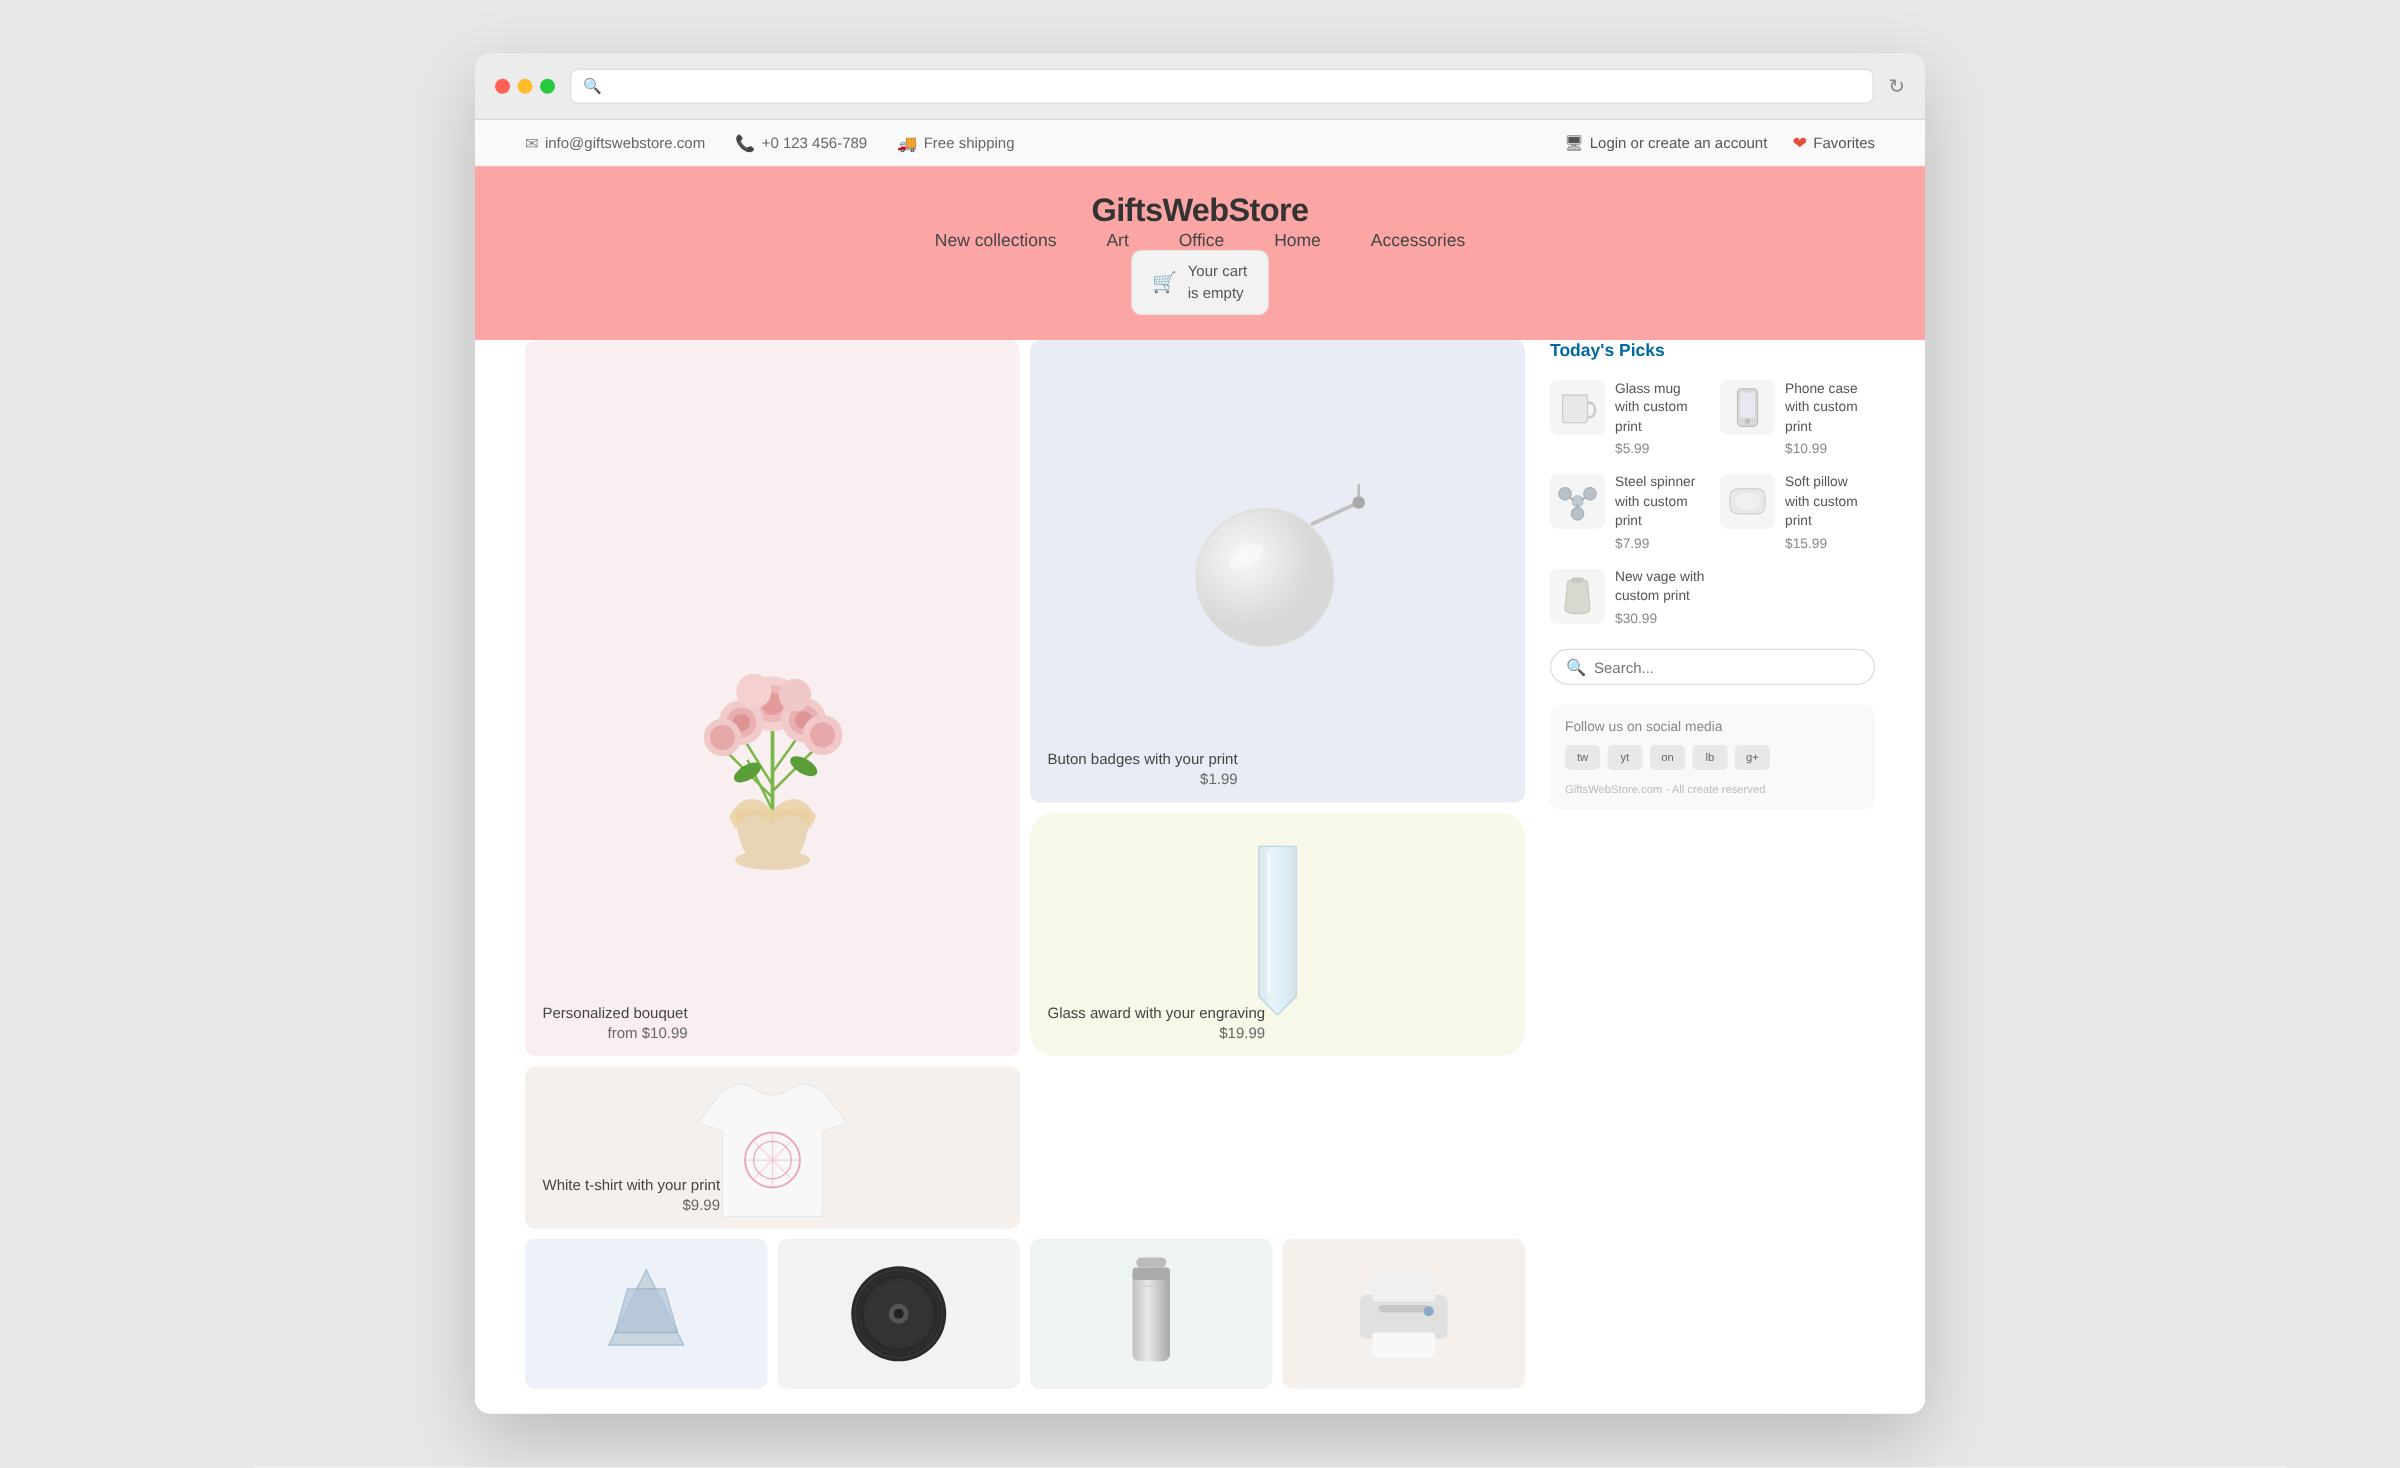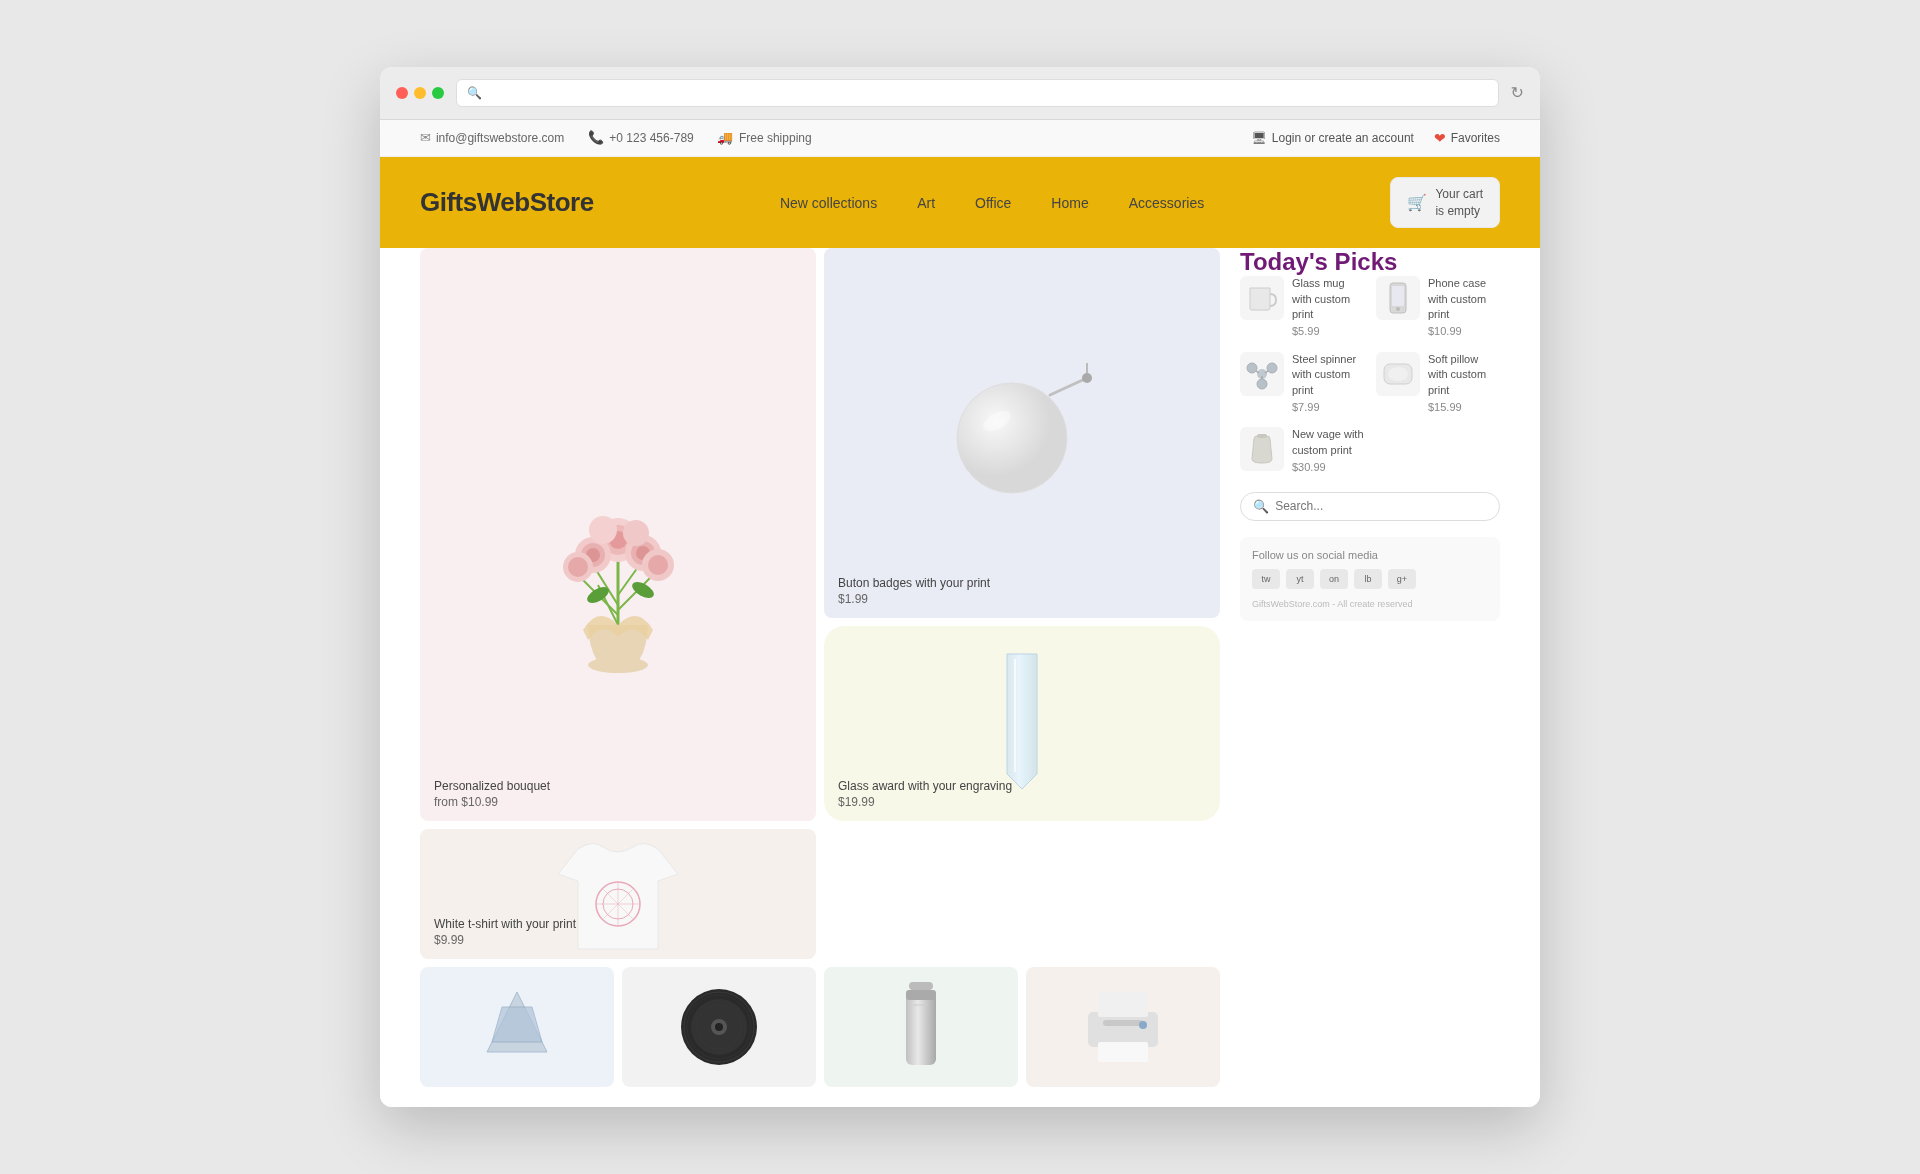--- a/index.html
+++ b/index.html
@@ -118,22 +118,23 @@
     .favorites-icon {
       color: #e74c3c;
       font-size: 14px;
     }
 
     
     .header {
       padding: 20px 40px;
       display: flex;
       align-items: center;
-      justify-content: space-between;
-      background: #eab308;
+      justify-content: center;
+      background: #fca5a5;
+      flex-direction: column;
     }
 
     .logo {
       font-size: 26px;
       font-weight: 700;
       color: #333;
       letter-spacing: -0.5px;
     }
 
     .nav {
@@ -170,20 +171,21 @@
       padding: 0 40px 20px;
       gap: 20px;
     }
 
     .product-card {
       border-radius: 8px;
       overflow: hidden;
       position: relative;
       cursor: pointer;
       background: #f5f5f5;
+      text-align: right;
     }
 
     .product-info {
       position: absolute;
       bottom: 12px;
       left: 14px;
       font-size: 12px;
       color: #444;
     }
 
@@ -217,23 +219,24 @@
       min-height: 120px;
     }
 
     
     .sidebar {
       width: 260px;
       flex-shrink: 0;
     }
 
     .todays-picks-title {
-      font-size: 24px;
+      font-size: 14px;
       font-weight: 600;
-      color: #701a75;
+      color: #0369a1;
+      margin-bottom: 16px;
     }
 
     .picks-grid {
       display: grid;
       grid-template-columns: 1fr 1fr;
       gap: 12px;
       margin-bottom: 16px;
     }
 
     .pick-item {

